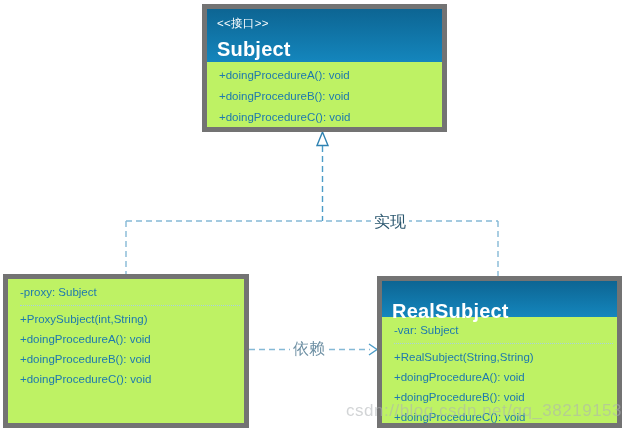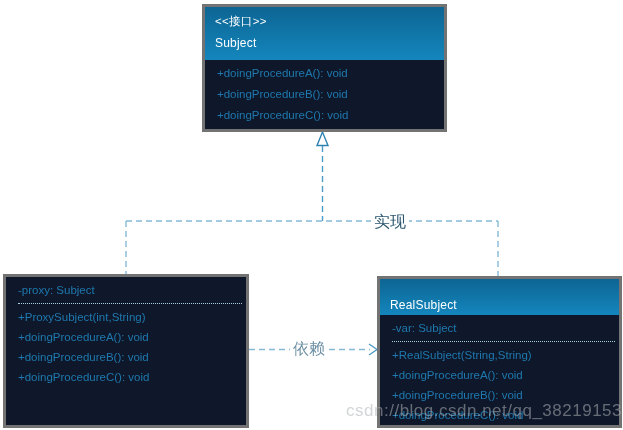--- a/index.html
+++ b/index.html
@@ -4,29 +4,29 @@
 <style>
   html,body { margin:0; padding:0; background:#ffffff; }
   .canvas {
     position:relative; width:623px; height:430px; background:#ffffff;
     font-family:"Liberation Sans", sans-serif; overflow:hidden;
   }
   .connectors { position:absolute; left:0; top:0; z-index:1; }
 
   .uml-class {
     position:absolute; z-index:2; box-sizing:border-box;
-    background:#0f172a; border:3px solid #737373;
+    background:#bef264; border:5px solid #737373;
   }
   .uml-header {
     box-sizing:border-box; width:100%;
     background:linear-gradient(180deg,#0d6593 0%, #1486bd 100%);
     color:#ffffff; padding:7px 10px 0 10px;
   }
   .stereotype { font-size:11.5px; letter-spacing:0.3px; margin-bottom:7px; }
-  .class-name { font-size:12px; font-weight:normal; letter-spacing:0.2px; }
+  .class-name { font-size:20px; font-weight:bold; letter-spacing:0.2px; }
   .uml-body { padding:3px 0 0 12px; }
   .member {
     font-size:11.5px; color:#1e79ae; line-height:20px; white-space:nowrap;
   }
   .subject-box .member { line-height:21px; }
   .divider { border-top:1px dotted #a9cfe0; margin:3px 4px 3px 0; }
 
   .conn-label {
     position:absolute; z-index:3; background:#ffffff; text-align:center;
     font-size:16px; padding:0 3px; white-space:nowrap;

